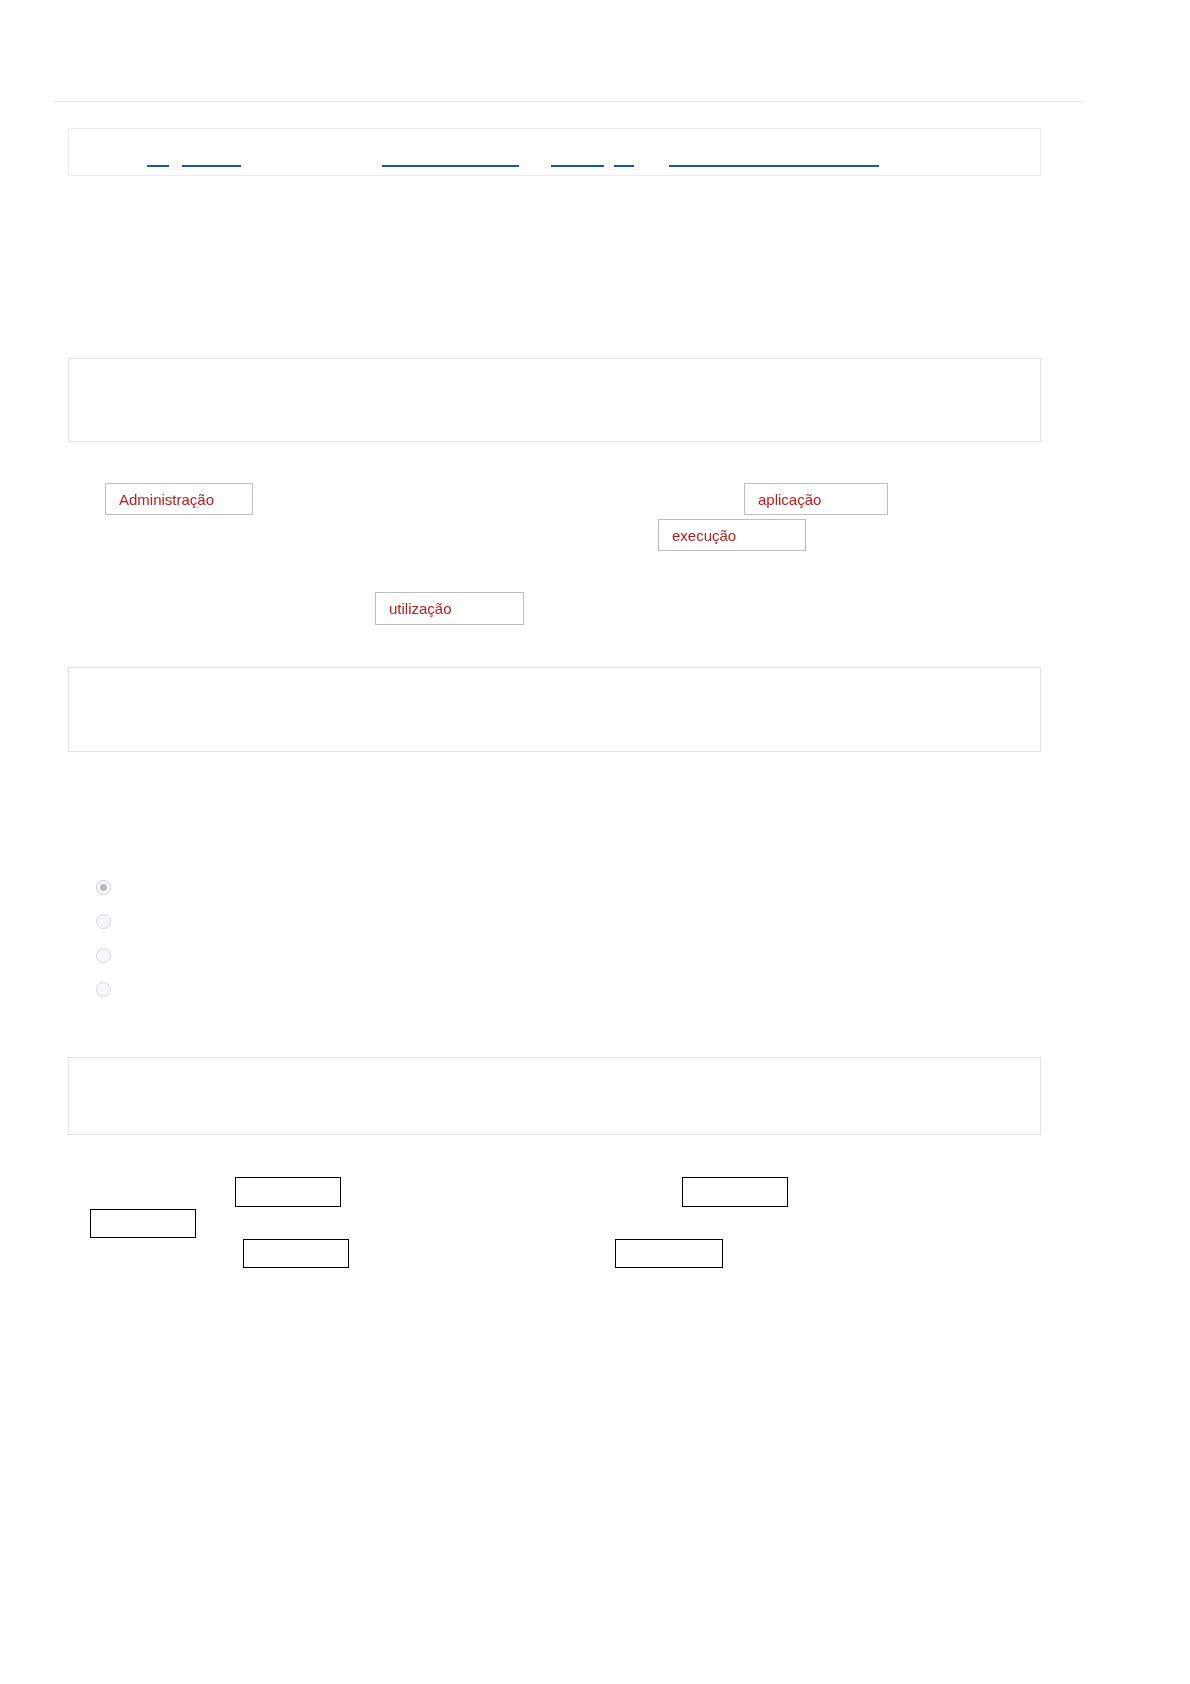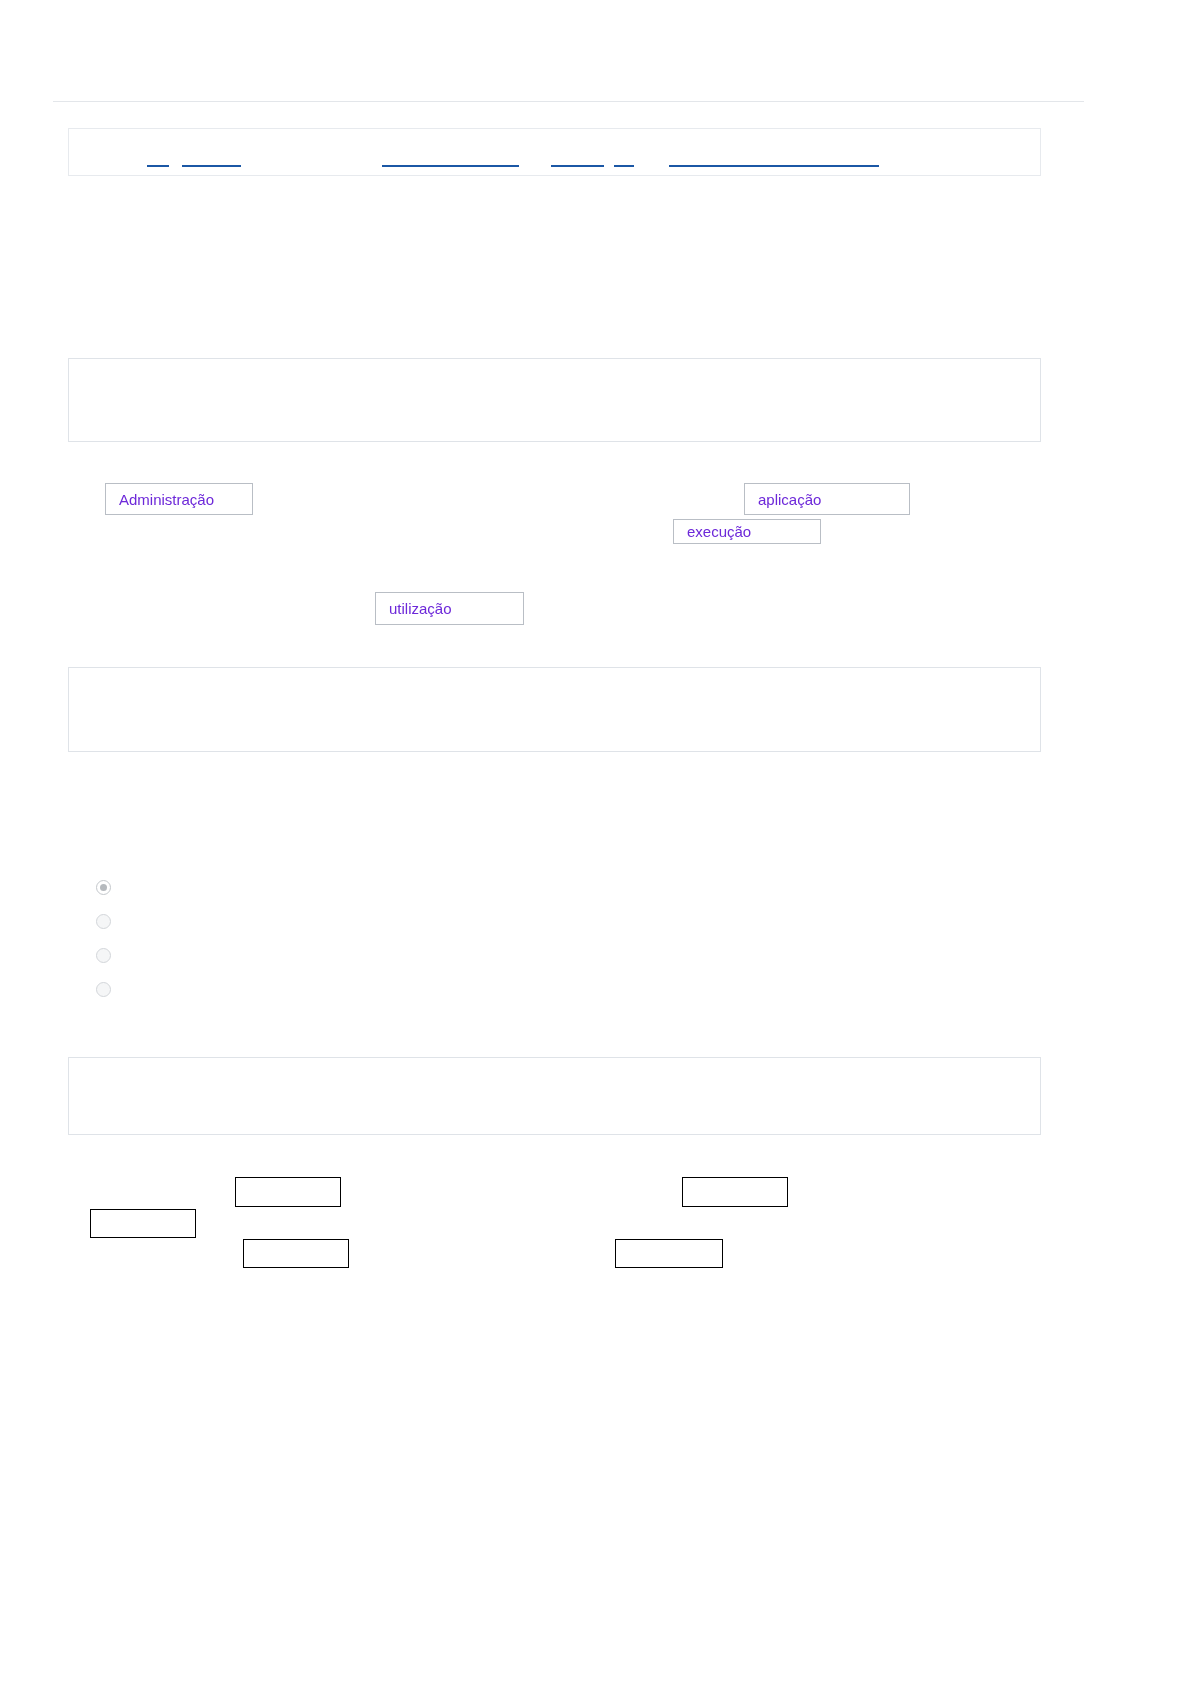--- a/index.html
+++ b/index.html
@@ -68,31 +68,31 @@
   }
   .panel-1 { left: 68px; top: 358px;  width: 973px; height: 84px; }
   .panel-2 { left: 68px; top: 667px;  width: 973px; height: 85px; }
   .panel-3 { left: 68px; top: 1057px; width: 973px; height: 78px; }
 
   
   .kw-box {
     position: absolute;
     border: 1px solid #b9bec5;
     background: #ffffff;
-    color: #6d28d9;
+    color: #b91c1c;
     font-size: 15px;
     line-height: 1;
     display: flex;
     align-items: center;
     padding-left: 13px;
     white-space: nowrap;
   }
   .kw-administracao { left: 105px; top: 483px; width: 148px; height: 32px; }
-  .kw-aplicacao     { left: 744px; top: 483px; width: 166px; height: 32px; }
-  .kw-execucao      { left: 658px; top: 519px; width: 148px; height: 25px; margin-left: 15px; }
+  .kw-aplicacao     { left: 744px; top: 483px; width: 144px; height: 32px; }
+  .kw-execucao      { left: 658px; top: 519px; width: 148px; height: 32px; }
   .kw-utilizacao    { left: 375px; top: 556px; width: 149px; height: 33px; margin-top: 36px; }
 
   
   .radio-group {
     position: absolute;
     left: 96px;
     top: 876px;
     width: 400px;
   }
   .radio-row {

